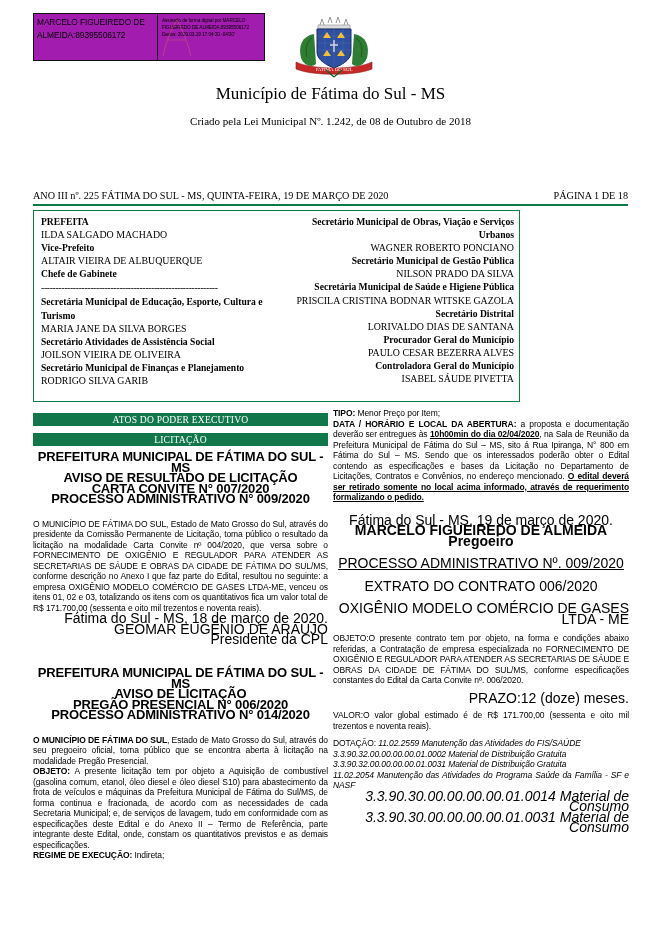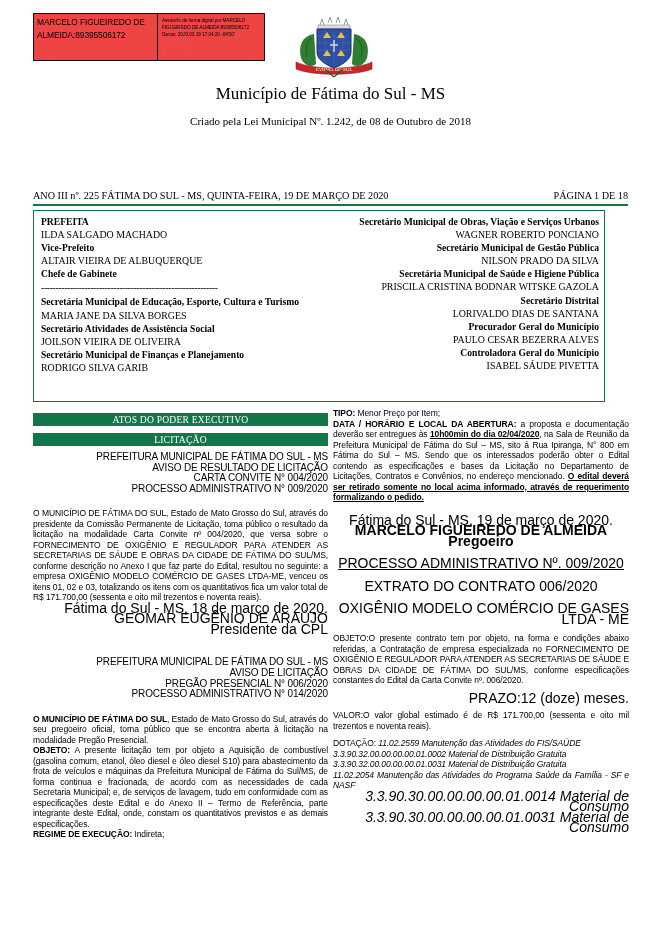--- a/index.html
+++ b/index.html
@@ -7,21 +7,21 @@
     width:661px;height:935px;background:#ffffff;
     font-family:"Liberation Sans", sans-serif;
     color:#000;overflow:hidden;
   }
   .page{position:relative;width:661px;height:935px;box-sizing:border-box;padding:0;}
 
   
   .sig-stamp{
     position:absolute;left:33px;top:13px;width:232px;height:48px;
     border:1px solid #111;box-sizing:border-box;display:flex;
-    background:#ef4444;z-index:5;
+    background:#a21caf;z-index:5;
   }
   .sig-left{
     width:124px;box-sizing:border-box;padding:2px 2px 0 3px;
     font-size:8.4px;line-height:12.5px;letter-spacing:-.1px;
     border-right:1px solid #111;overflow:hidden;
   }
   .sig-right{
     flex:1;box-sizing:border-box;padding:3px 2px 0 4px;position:relative;
     font-size:4.7px;line-height:7.2px;letter-spacing:-.05px;overflow:hidden;
   }
@@ -53,21 +53,21 @@
     display:flex;align-items:flex-end;
   }
   .ano-left{white-space:nowrap;}
   .ano-right{margin-left:auto;white-space:nowrap;}
   .greenrule{
     position:absolute;left:33px;top:204px;width:595px;height:2px;background:#0b7a45;
   }
 
   
   .officials{
-    position:absolute;left:33px;top:210px;width:572px;height:192px;
+    position:absolute;left:33px;top:210px;width:487px;height:192px;
     border:1.2px solid #0b7a45;box-sizing:border-box;display:flex;
     font-family:"Liberation Serif", serif;
   }
   .off-col{box-sizing:border-box;padding:4px 5px 0 7px;}
   .off-col.left{width:297px;}
   .off-col.right{width:298px;}
   .off-role{font-size:9.6px;line-height:13.1px;font-weight:bold;}
   .off-name{font-size:9.9px;line-height:13.1px;font-weight:400;}
   .off-sep{font-size:9.6px;line-height:15px;letter-spacing:-.3px;white-space:nowrap;overflow:hidden;}
 
@@ -79,21 +79,21 @@
   }
   #banner-executivo{top:413px;}
   #banner-licitacao{top:433px;}
 
   
   .col{position:absolute;top:452px;width:295px;}
   .col.left{left:33px;}
   .col.right{left:333px;top:408px;width:296px;}
 
   .hd{
-    text-align:right;font-weight:normal;font-size:10px;line-height:10.6px;
+    text-align:center;font-weight:bold;font-size:13px;line-height:10.6px;
     letter-spacing:-.15px;
   }
   p.body{
     margin:0;text-align:justify;font-size:8.5px;line-height:10.5px;
     letter-spacing:-.1px;
   }
   .sp7{height:7px;}
   .sp9{height:9px;}
   .sp12{height:12px;}
   .sp14{height:14px;}
@@ -194,21 +194,21 @@
   </div>
 
   <div class="banner" id="banner-executivo">ATOS DO PODER EXECUTIVO</div>
   <div class="banner" id="banner-licitacao">LICITAÇÃO</div>
 
   <div class="col left">
 
     <div>
       <div class="hd">PREFEITURA MUNICIPAL DE FÁTIMA DO SUL - MS</div>
       <div class="hd">AVISO DE RESULTADO DE LICITAÇÃO</div>
-      <div class="hd">CARTA CONVITE N° 004/2020</div>
+      <div class="hd">CARTA CONVITE N° 007/2020</div>
       <div class="hd">PROCESSO ADMINISTRATIVO N° 009/2020</div>
     </div>
 
     <div class="sp14"></div>
 
     <p class="body"><span>O MUNICÍPIO DE FÁTIMA DO SUL, Estado de Mato Grosso do Sul, através do presidente da Comissão Permanente de Licitação, toma público o resultado da licitação na modalidade Carta Convite nº 004/2020, que versa sobre o </span><span>FORNECIMENTO DE OXIGÊNIO E REGULADOR PARA ATENDER AS SECRETARIAS DE SÁUDE E OBRAS DA CIDADE DE FÁTIMA DO SUL/MS</span><span>, conforme descrição no Anexo I que faz parte do Edital, resultou no seguinte: a empresa </span><span>OXIGÊNIO MODELO COMÉRCIO DE GASES LTDA-ME</span><span>, venceu os itens 01, 02 e 03, totalizando os itens com os quantitativos fica um valor total de R$ 171.700,00 (sessenta e oito mil trezentos e noventa reais).</span></p>
 
     <div class="lineblock right">
       <div>Fátima do Sul - MS, 18 de março de 2020.</div>
       <div>GEOMAR EUGÊNIO DE ARAÚJO</div>

